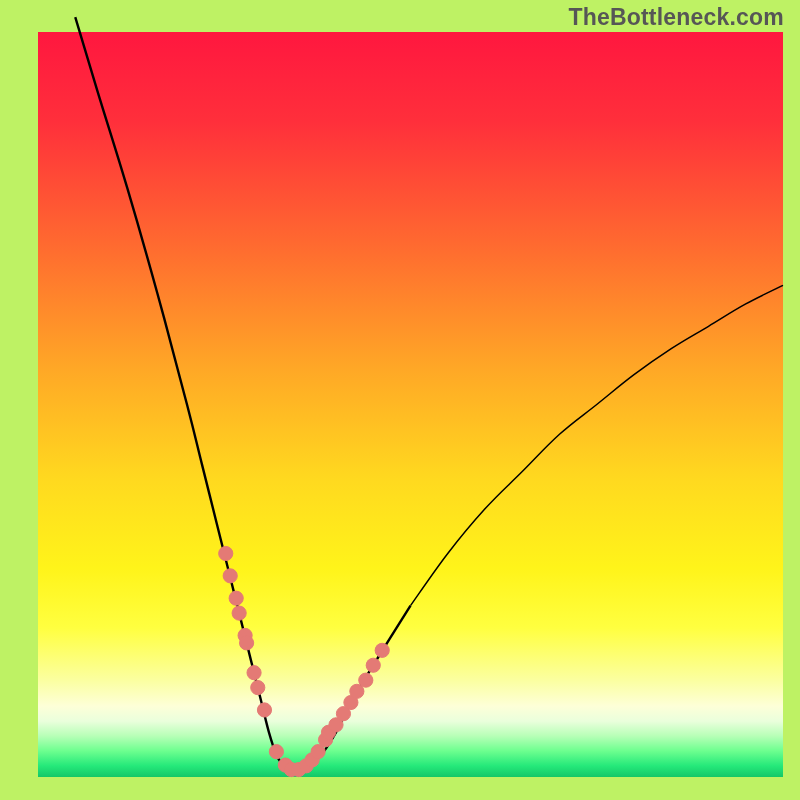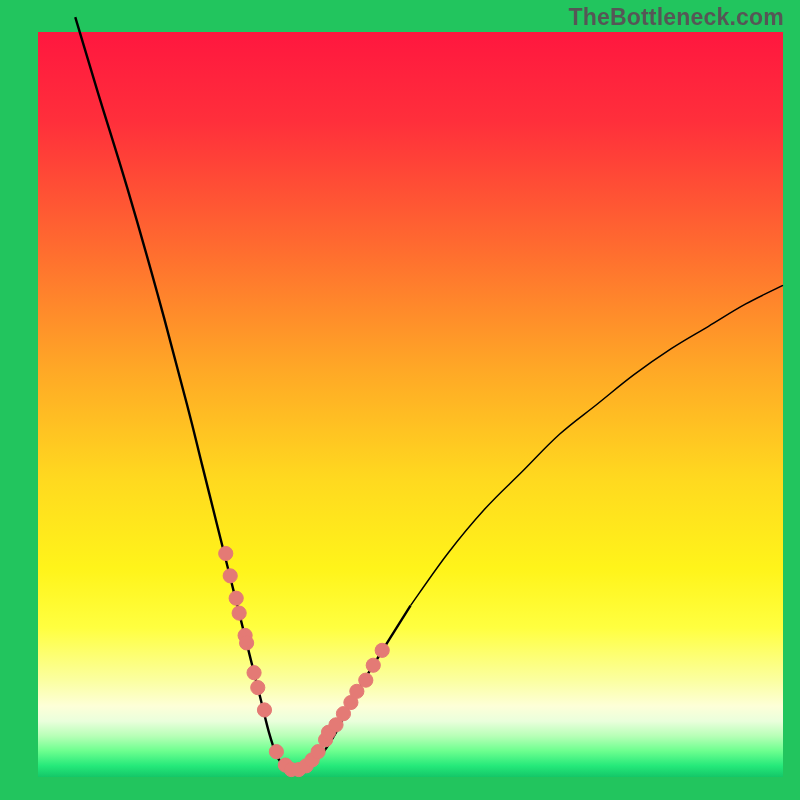--- a/index.html
+++ b/index.html
@@ -9,21 +9,21 @@
     height: 800px;
     background: #000000;
     overflow: hidden;
   }
   .frame {
     position: absolute;
     left: 0;
     top: 0;
     width: 800px;
     height: 800px;
-    background: #22c55e;
+    background: #bef264;
   }
   .plot-area {
     position: absolute;
     left: 38px;
     top: 32px;
     width: 745px;
     height: 745px;
     
   }
   svg.curve {

